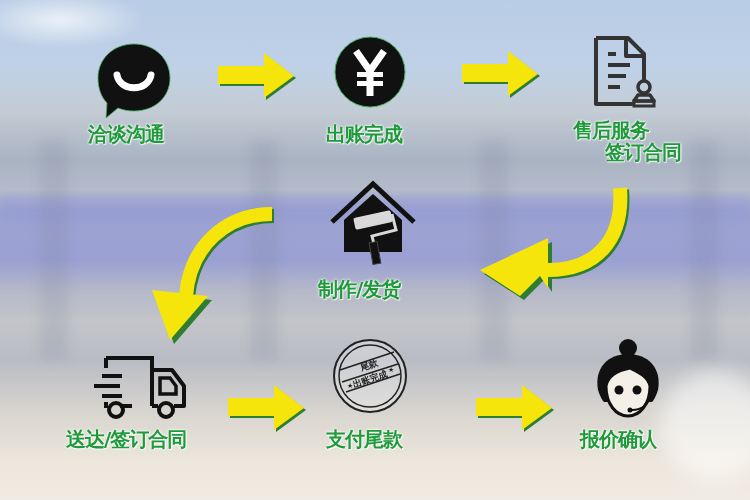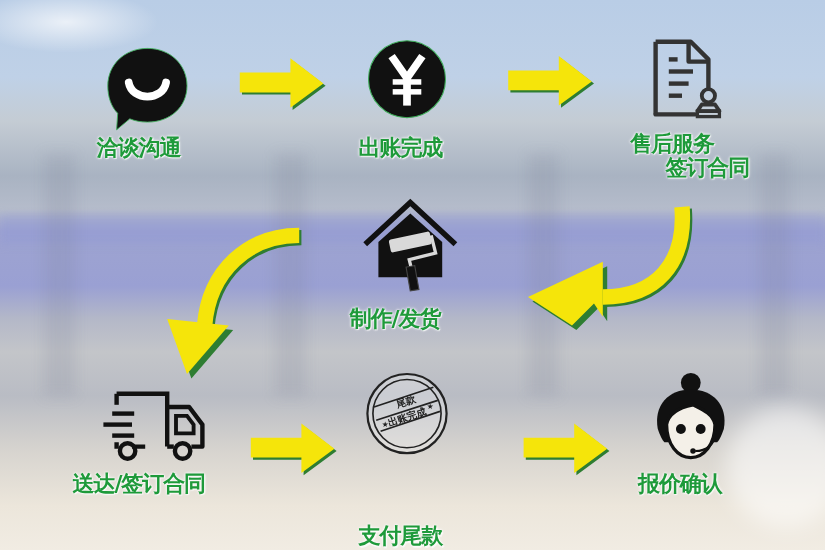--- a/index.html
+++ b/index.html
@@ -156,21 +156,21 @@
       <circle cx="38" cy="38" r="31" fill="none" stroke="#222" stroke-width="1.5"></circle>
       <path d="M10 44 L66 26" stroke="#222" stroke-width="1.5"></path>
       <path d="M14 54 L68 36" stroke="#222" stroke-width="1.5"></path>
       <path d="M8 32 L62 14" stroke="#222" stroke-width="1.5"></path>
       <text x="38" y="30" font-size="9" font-weight="bold" text-anchor="middle" fill="#222" transform="rotate(-18 38 30)">尾款</text>
       <text x="39" y="44" font-size="9" font-weight="bold" text-anchor="middle" fill="#222" transform="rotate(-18 39 44)">出账完成</text>
       <text x="15" y="50" font-size="7" fill="#222">★</text>
       <text x="56" y="34" font-size="7" fill="#222">★</text>
     </svg>
   </div>
-  <div class="label" style="left:326px;top:428px;margin-top:48px;">支付尾款</div>
+  <div class="label" style="left:326px;top:428px;">支付尾款</div>
 </div>
 
 <div class="arrow" style="left:474px;top:382px;">
   <svg width="80" height="50" viewBox="0 0 80 50">
     <polygon points="2,16 48,16 48,3 78,26 48,48 48,34 2,34" fill="#2e7d32" transform="translate(2,2)"></polygon>
     <polygon points="2,16 48,16 48,3 78,26 48,48 48,34 2,34" fill="#f5e50a"></polygon>
   </svg>
 </div>
 
 <div class="step">

